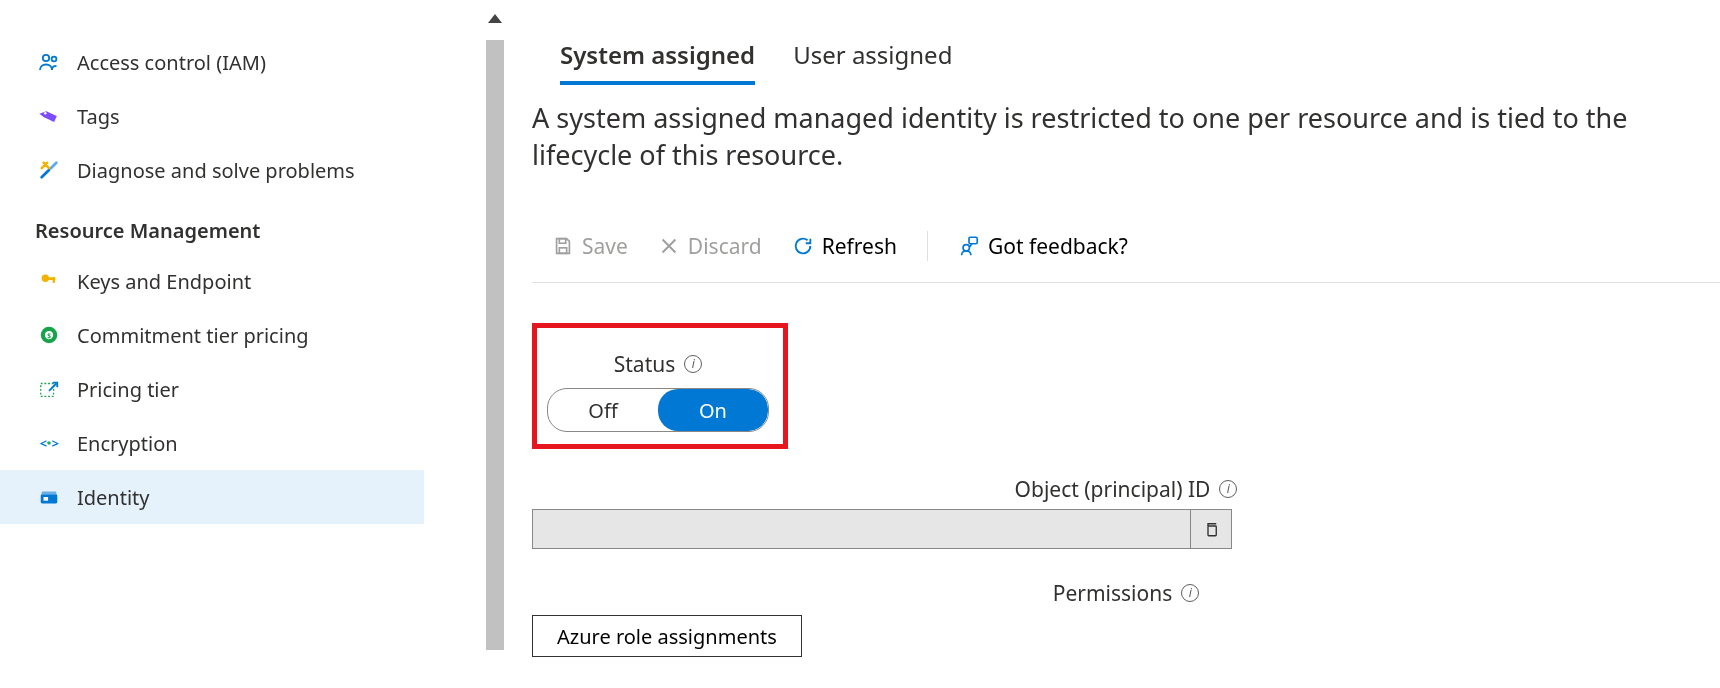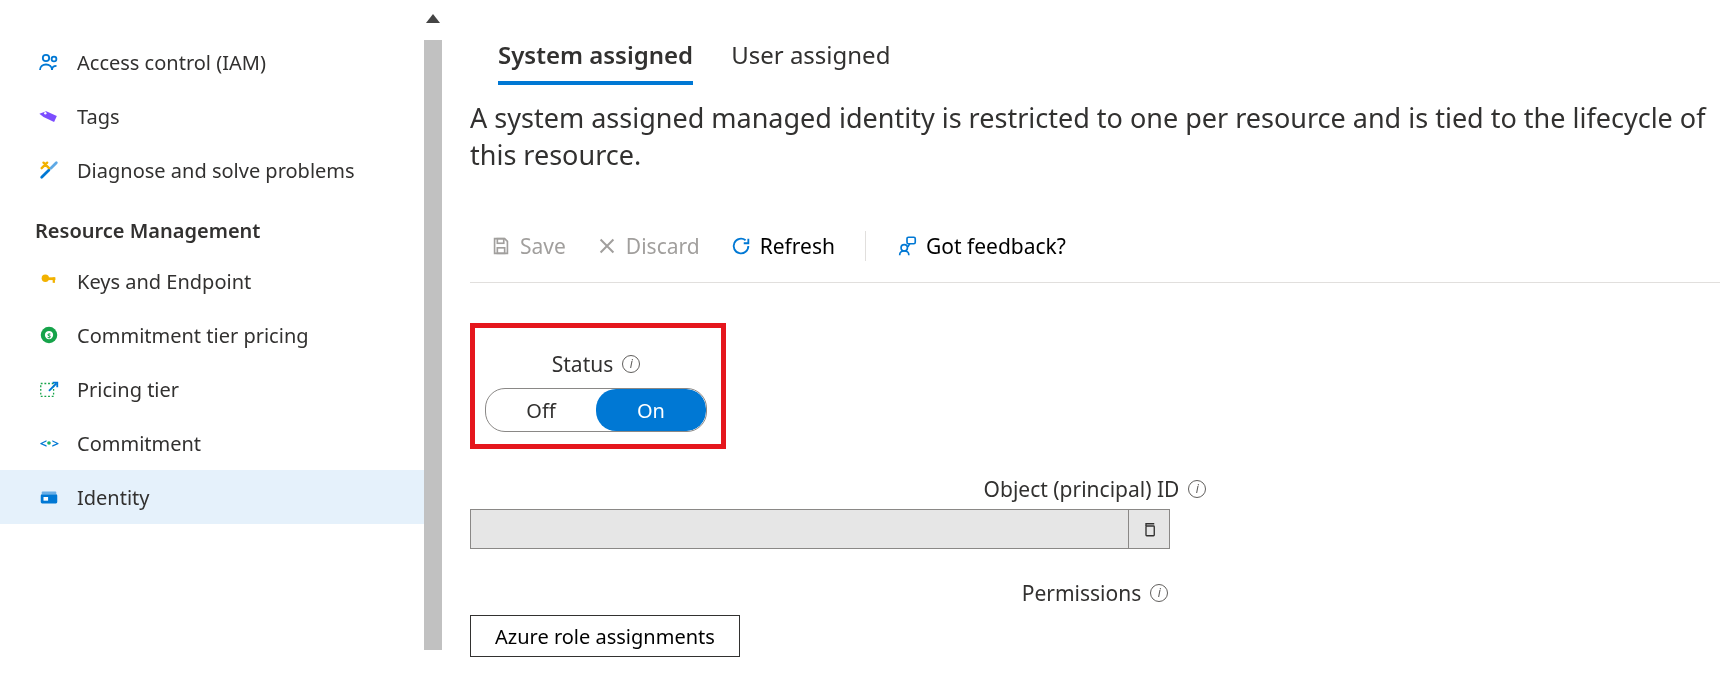--- a/index.html
+++ b/index.html
@@ -1,18 +1,18 @@
 <!DOCTYPE html>
 <html><head>
   <meta charset="utf-8">
   <style>
     * { box-sizing: border-box; margin: 0; padding: 0; font-family: "Segoe UI", -apple-system, system-ui, sans-serif; }
     body { background: #fff; color: #323130; display: flex; width: 1720px; height: 688px; overflow: hidden; }
     
-    .sidebar-wrap { width: 442px; position: relative; height: 100%; }
+    .sidebar-wrap { width: 504px; position: relative; height: 100%; }
     .sidebar { width: 424px; height: 100%; overflow-y: auto; padding-top: 35px; }
     .scroll-indicator { position: absolute; right: 0; top: 0; width: 18px; height: 100%; }
     .scroll-arrow-up { position: absolute; top: 14px; left: 50%; transform: translateX(-50%); width: 0; height: 0; border-left: 7px solid transparent; border-right: 7px solid transparent; border-bottom: 9px solid #444; cursor: pointer; }
     .scroll-track  { position: absolute; top: 40px; left: 0; width: 18px; height: 610px; background: #c1c1c1; }
     .sidebar-item { display: flex; align-items: center; height: 54px; padding-left: 35px; cursor: pointer; font-size: 20px; color: #323130; }
     .sidebar-item.selected { background: #e5f1fb; }
     .sidebar-item .icon { width: 28px; height: 28px; display:inline-flex; align-items:center; justify-content:center; margin-right: 14px; flex-shrink: 0; }
     .section-header { padding: 20px 0 10px 35px; font-size: 20px; font-weight: 600; color: #323130; }
     
     .main { flex: 1; padding: 38px 0 0 28px; position: relative; }
@@ -117,21 +117,21 @@
     </div>
 
     <div class="sidebar-item">
       <span class="icon">
         <svg viewBox="0 0 24 24" width="22" height="22">
           <text x="2" y="17" font-size="14" font-weight="700" fill="#0078d4">&lt;</text>
           <circle cx="12" cy="12" r="2" fill="#18b367"></circle>
           <text x="15" y="17" font-size="14" font-weight="700" fill="#0078d4">&gt;</text>
         </svg>
       </span>
-      <span>Commitment</span>
+      <span>Encryption</span>
     </div>
 
     <div class="sidebar-item selected">
       <span class="icon">
         <svg viewBox="0 0 24 24" width="22" height="22">
           <rect x="3" y="9" width="18" height="10" rx="1.5" fill="#0078d4"></rect>
           <rect x="4" y="6" width="16" height="3" rx="1" fill="#69aee6"></rect>
           <rect x="6" y="12" width="5" height="4" fill="#fff"></rect>
         </svg>
       </span>

